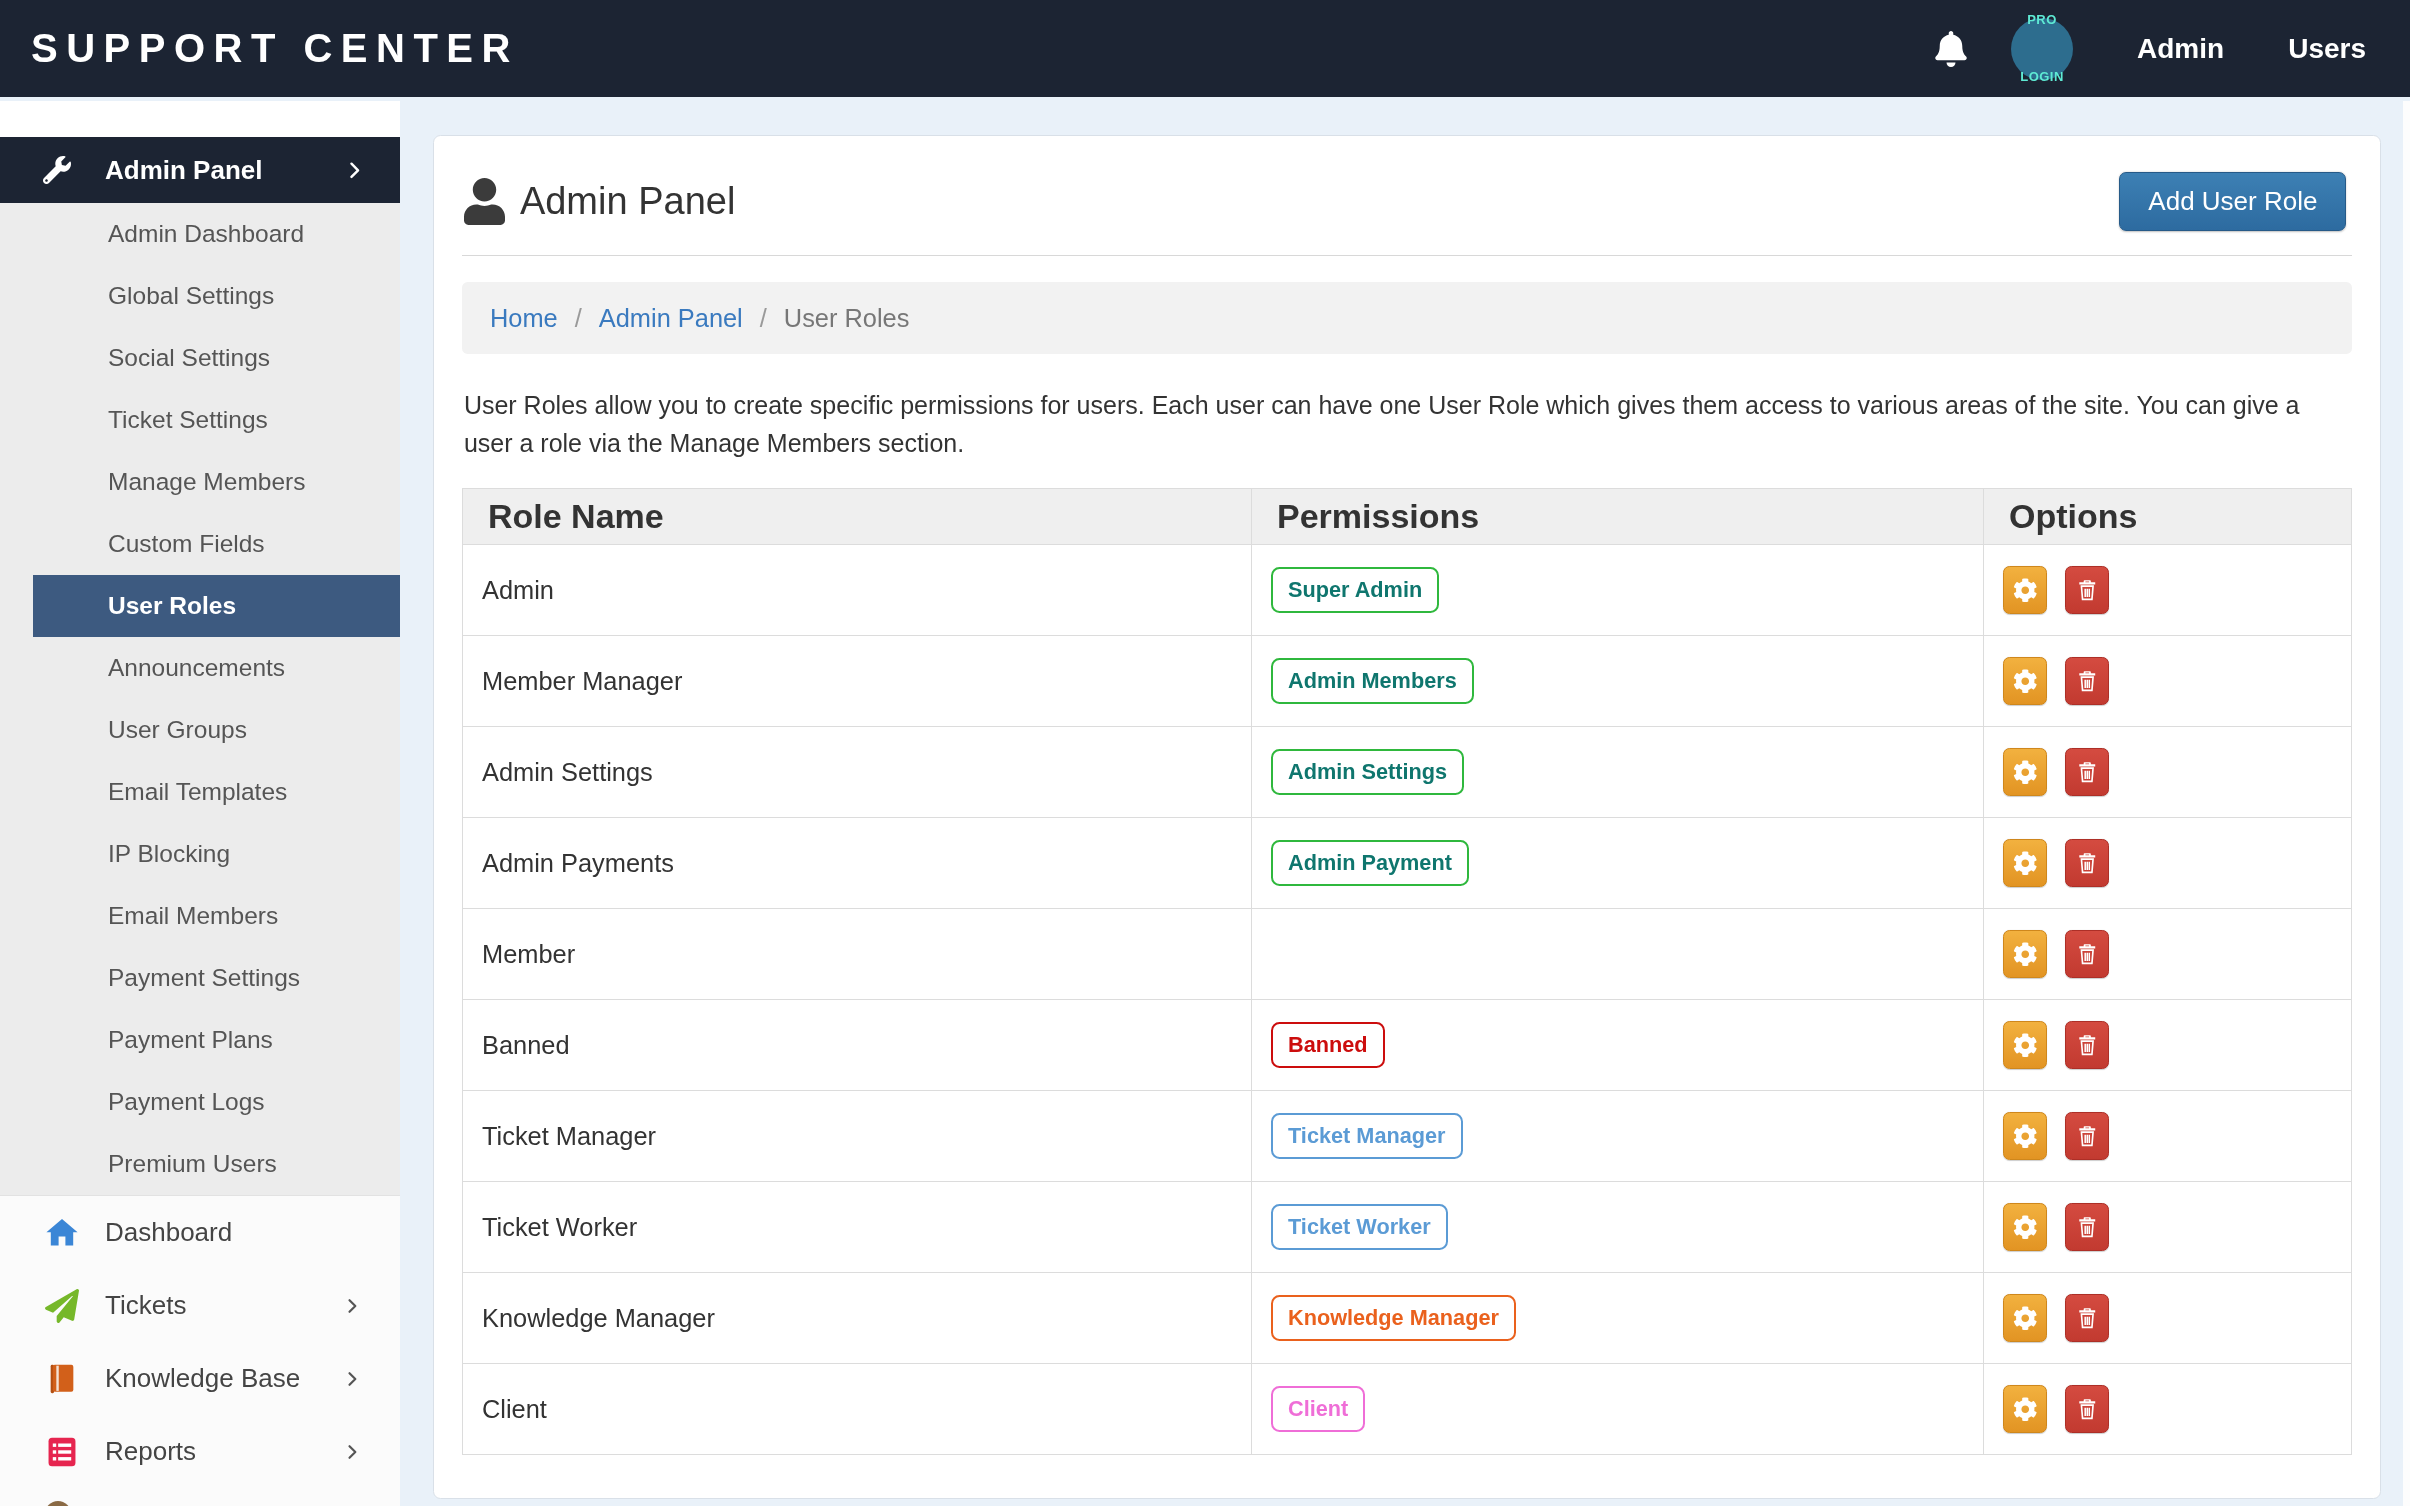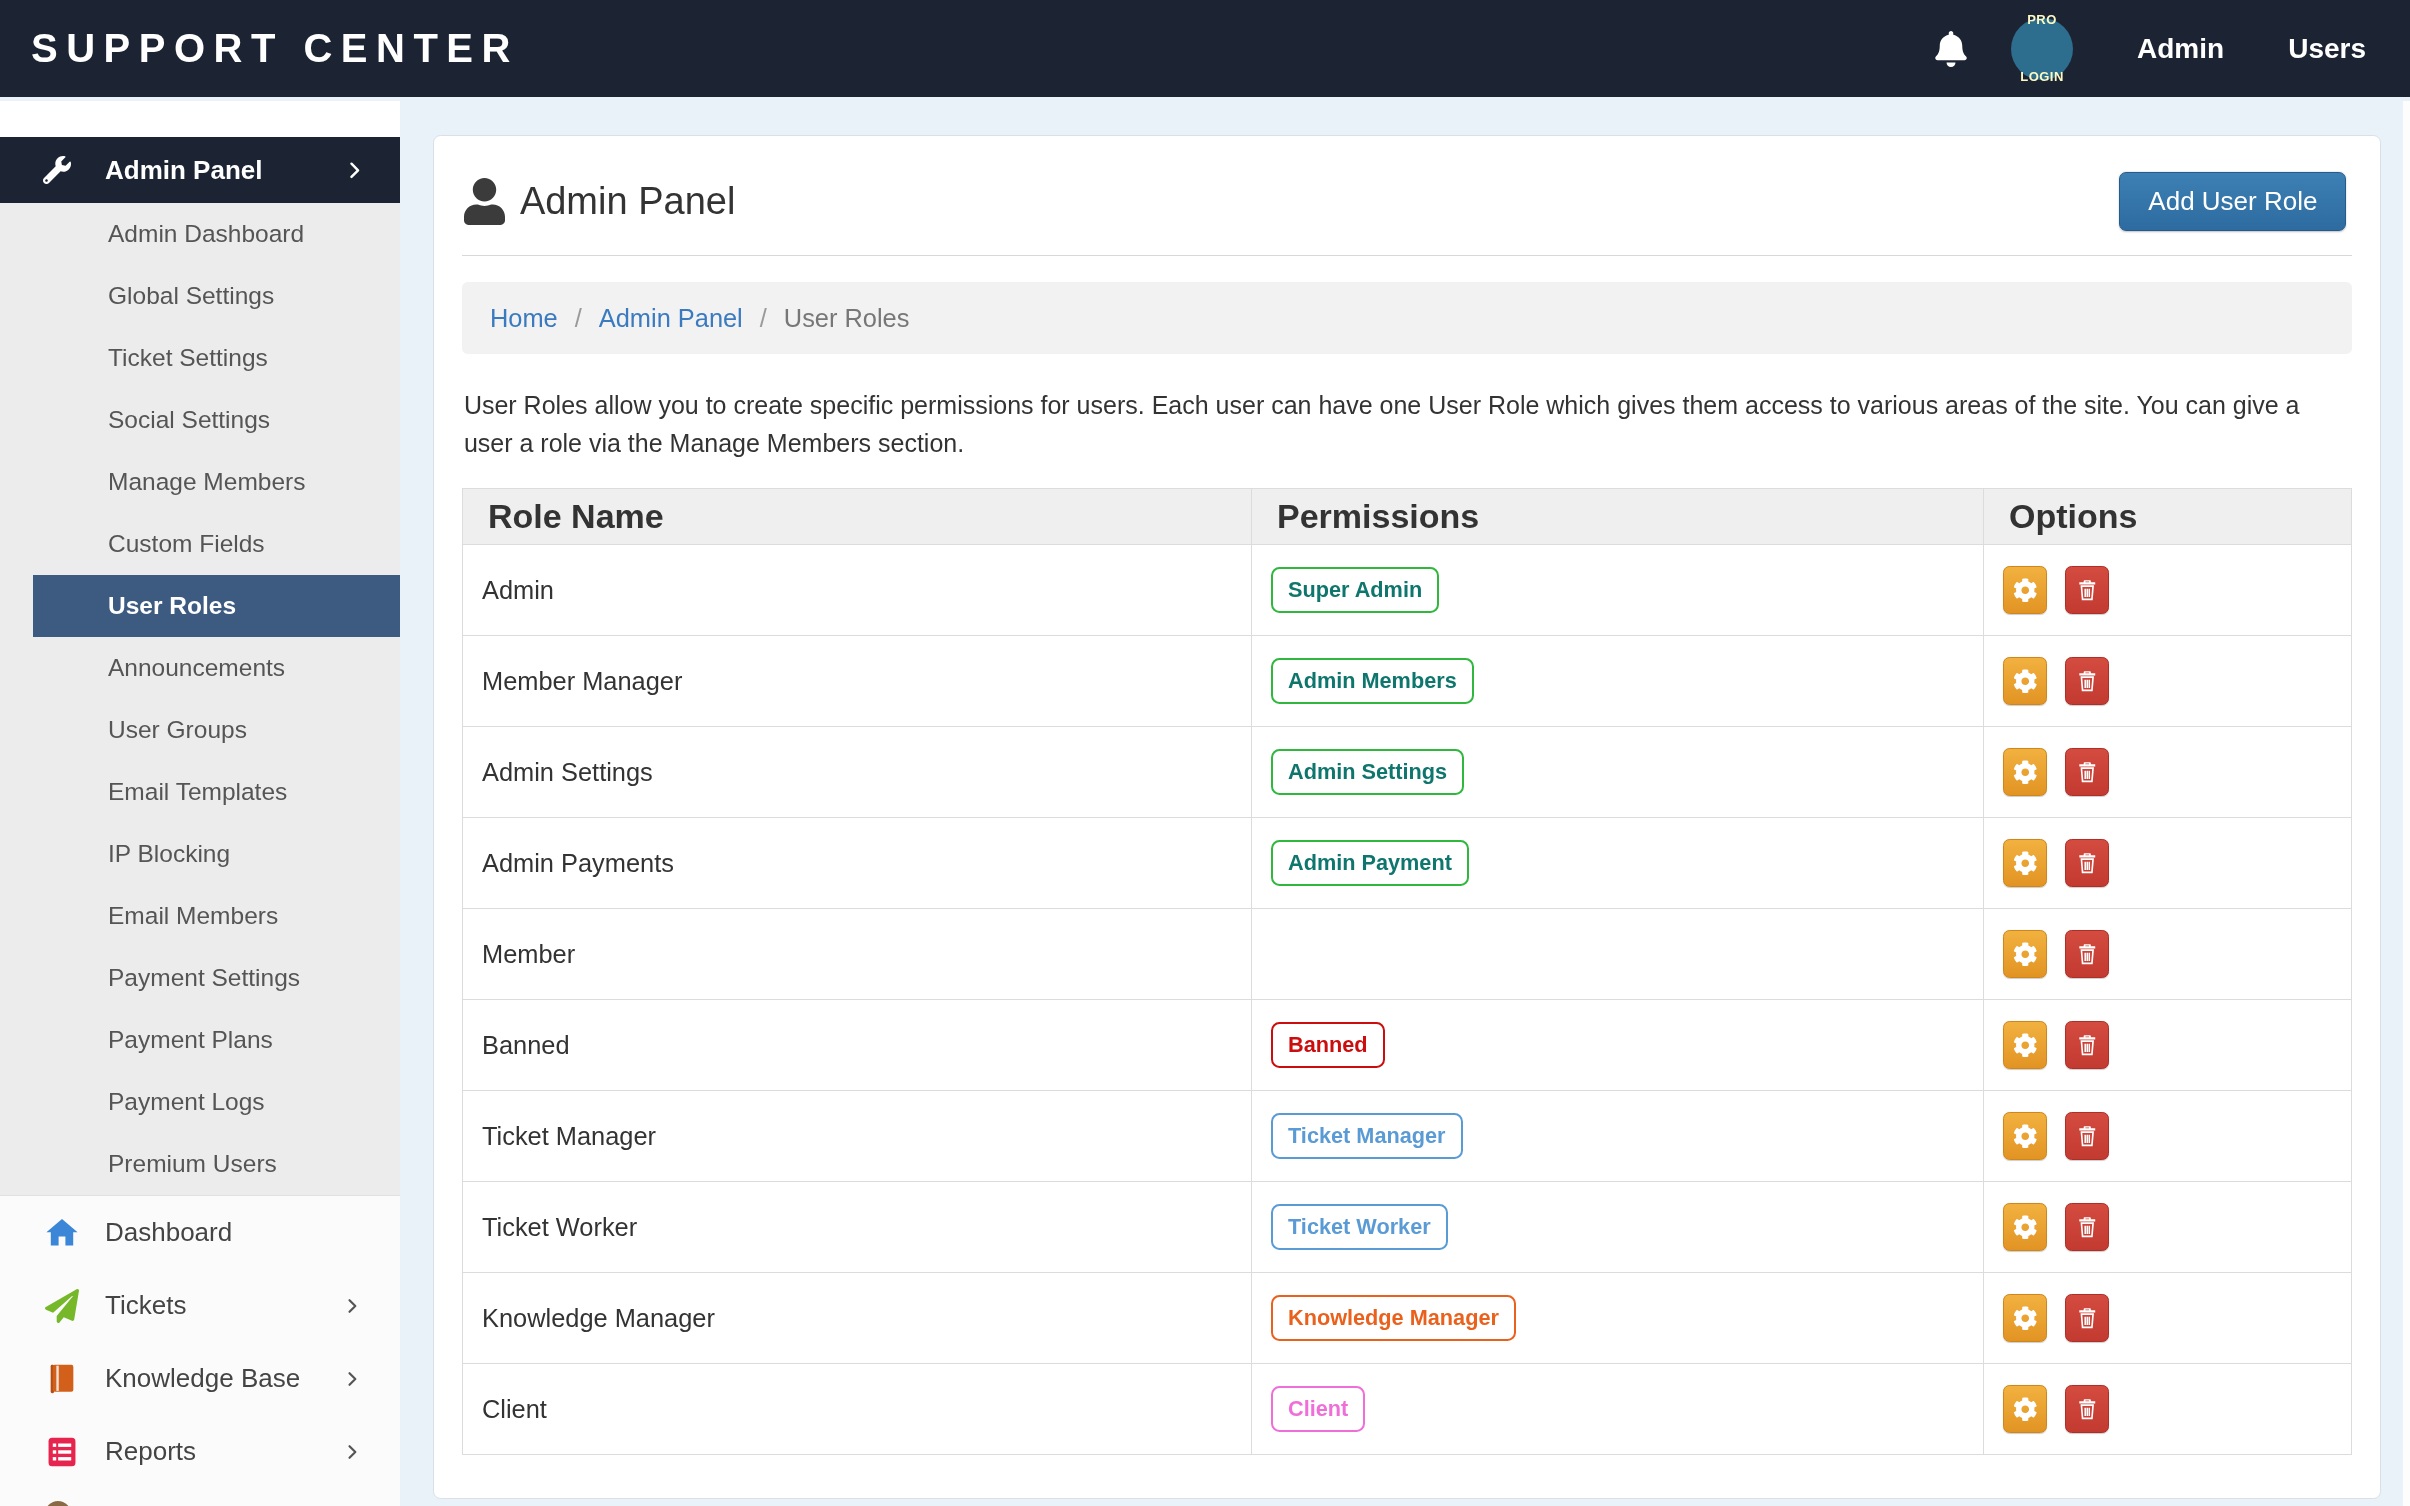--- a/index.html
+++ b/index.html
@@ -23,21 +23,21 @@
     letter-spacing: 8.5px; padding-left: 31px;
   }
   .nav-right {
     margin-left: auto; display: flex; align-items: center;
     padding-right: 45px;
   }
   .bell-wrap { width: 38px; display:flex; justify-content:center; }
   .bell-wrap svg { width: 32px; height: 36px; }
   .pro-badge {
     width: 62px; height: 62px; border-radius: 50%;
-    background: #2d6d8e; color: #fef9c3;
+    background: #2d6d8e; color: #5eead4;
     display: flex; flex-direction: column; align-items: center; justify-content: center;
     font-size: 13px; font-weight: 700; line-height: 1.3; letter-spacing: 0.5px;
     margin-left: 41px;
     gap: 40px;
   }
   .nav-link { color:#fff; font-size: 28px; font-weight: 600; margin-left: 64px; cursor: pointer; }
 
   
   .sidebar {
     position: absolute; top: 101px; left: 0; bottom: 0; width: 400px;
@@ -184,22 +184,22 @@
       </svg>
     <span class="lbl">Admin Panel</span>
     <svg class="chev" viewBox="0 0 24 24" fill="none" stroke="#ffffff" stroke-width="2.6" stroke-linecap="round" stroke-linejoin="round">
         <path d="M9 5l7 7-7 7"></path>
       </svg>
   </div>
 
   <div class="submenu">
     <div class="submenu-item">Admin Dashboard</div>
     <div class="submenu-item">Global Settings</div>
+    <div class="submenu-item">Social Settings</div>
     <div class="submenu-item">Ticket Settings</div>
-    <div class="submenu-item">Social Settings</div>
     <div class="submenu-item">Manage Members</div>
     <div class="submenu-item">Custom Fields</div>
     <div class="submenu-item active">User Roles</div>
     <div class="submenu-item">Announcements</div>
     <div class="submenu-item">User Groups</div>
     <div class="submenu-item">Email Templates</div>
     <div class="submenu-item">IP Blocking</div>
     <div class="submenu-item">Email Members</div>
     <div class="submenu-item">Payment Settings</div>
     <div class="submenu-item">Payment Plans</div>

